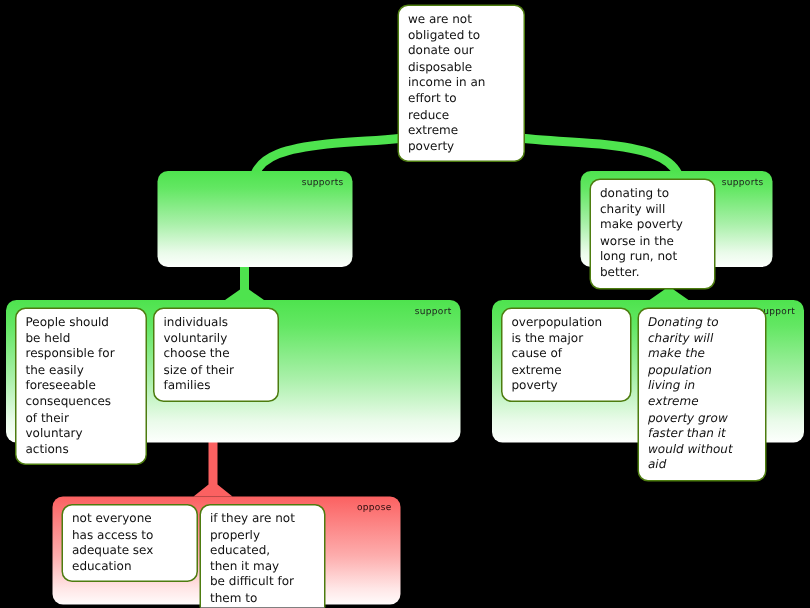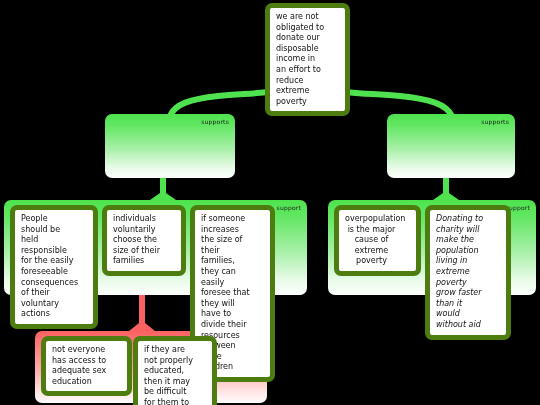--- a/index.html
+++ b/index.html
@@ -26,21 +26,21 @@
   .group-label{
     position:absolute;top:4px;right:6px;
     font-size:6px;letter-spacing:.2px;color:#1d1d1d;
     white-space:nowrap;z-index:4;
   }
   .group.opposes .group-label{color:#2a0c0c;}
 
   
   .box{
     position:absolute;z-index:3;box-sizing:border-box;
-    background:#fff;border:5px solid #4d7c0f;border-radius:7px;
+    background:#fff;border:1px solid #4d7c0f;border-radius:7px;
     padding:4px 18px 4px 6px;
     font-size:8px;line-height:10.6px;color:#111;
   }
   .box.root{z-index:5;}
 </style>
 </head>
 <body>
 
 <div id="map">
 
@@ -63,38 +63,38 @@
     <span>we are not obligated to donate our disposable income in an effort to reduce extreme poverty</span>
   </div>
 
   <div class="group supports" style="left:105px;top:114px;width:130px;height:64px;">
     <span class="group-label">supports</span>
   </div>
 
   <div class="group supports" style="left:387px;top:114px;width:128px;height:64px;">
     <span class="group-label">supports</span>
   </div>
+  <div class="box" style="left:393px;top:119px;width:84px;">
+    <span>donating to charity will make poverty worse in the long run, not better.</span>
+  </div>
 
   <div class="group supports" style="left:4px;top:200px;width:303px;height:95px;">
     <span class="group-label">support</span>
   </div>
   <div class="box" style="left:10px;top:205px;width:88px;">
     <span>People should be held responsible for the easily foreseeable consequences of their voluntary actions</span>
   </div>
   <div class="box" style="left:102px;top:205px;width:84px;">
     <span>individuals voluntarily choose the size of their families</span>
   </div>
-  <div class="box" style="left:190px;top:205px;width:85px;">
-    <span>if someone increases the size of their families, they can easily foresee that they will have to divide their resources between more children</span>
-  </div>
 
   <div class="group supports" style="left:328px;top:200px;width:208px;height:95px;">
     <span class="group-label">support</span>
   </div>
-  <div class="box" style="left:334px;top:205px;width:87px;text-align:center;">
+  <div class="box" style="left:334px;top:205px;width:87px;">
     <span>overpopulation is the major cause of extreme poverty</span>
   </div>
   <div class="box" style="left:425px;top:205px;width:86px;font-style:italic;">
     <span>Donating to charity will make the population living in extreme poverty grow faster than it would without aid</span>
   </div>
 
   <div class="group opposes" style="left:35px;top:331px;width:232px;height:72px;">
     <span class="group-label">oppose</span>
   </div>
   <div class="box" style="left:41px;top:336px;width:91px;">

